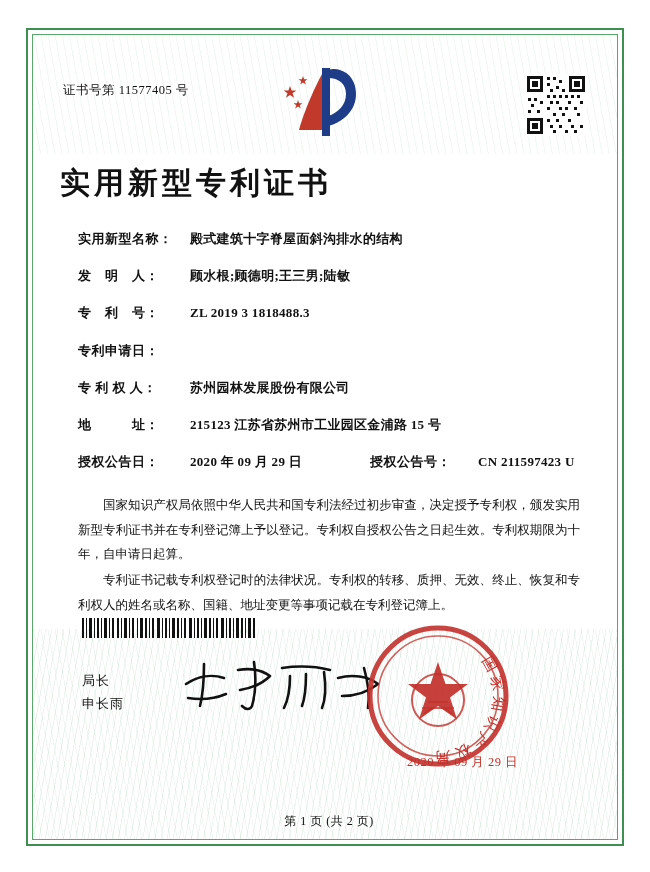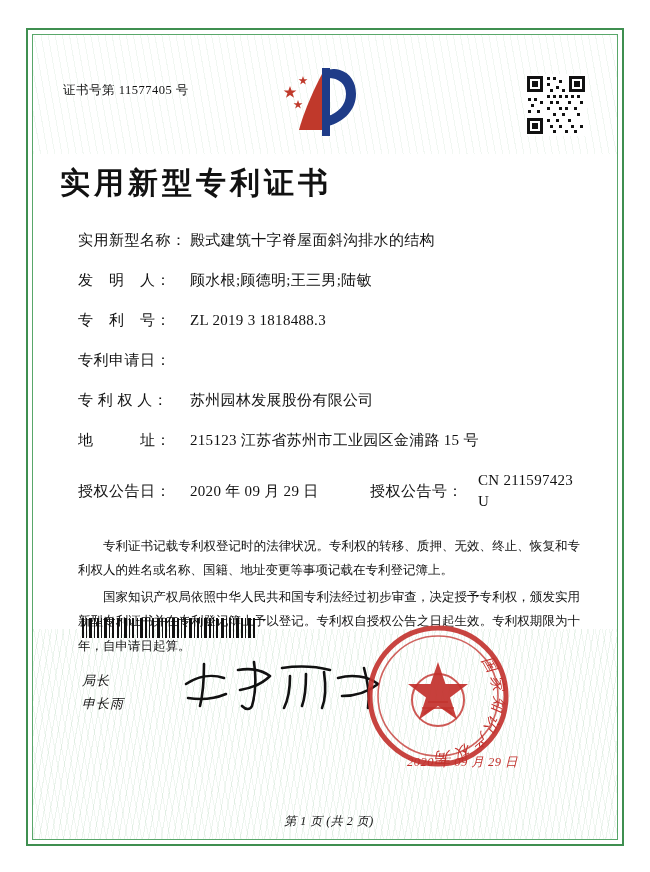--- a/index.html
+++ b/index.html
@@ -115,23 +115,24 @@
     font-family: Liberation Sans, sans-serif;
   }
 
   .fields {
     margin-left: 18px;
     margin-right: 4px;
   }
   .field-row {
     display: flex;
     align-items: center;
-    font-size: 15px;
+    font-size: 13px;
     margin-bottom: 19px;
     line-height: 1.4;
+    font-weight: bold;
   }
   .field-label {
     flex: 0 0 auto;
     width: 112px;
     color: #111;
     letter-spacing: 0.5px;
   }
   .field-value {
     flex: 1 1 auto;
     color: #111;
@@ -167,21 +168,20 @@
     text-indent: 2em;
   }
 
   
   .bottom {
     position: absolute;
     left: 0;
     right: 0;
     bottom: 0;
     height: 220px;
-    font-style: italic;
   }
   .barcode {
     position: absolute;
     left: 22px;
     top: 6px;
     width: 175px;
     height: 20px;
   }
   .sign-block {
     position: absolute;
@@ -356,22 +356,22 @@
       <div class="field-row dual">
         <span class="field-label">授权公告日：</span>
         <span class="field-value">2020 年 09 月 29 日</span>
         <span class="field-label-2">授权公告号：</span>
         <span class="field-value-2">CN 211597423 U</span>
       </div>
 
     </div>
 
     <div class="paragraphs">
+      <p>国家知识产权局依照中华人民共和国专利法经过初步审查，决定授予专利权，颁发实用新型专利证书并在专利登记簿上予以登记。专利权自授权公告之日起生效。专利权期限为十年，自申请日起算。</p>
       <p>专利证书记载专利权登记时的法律状况。专利权的转移、质押、无效、终止、恢复和专利权人的姓名或名称、国籍、地址变更等事项记载在专利登记簿上。</p>
-      <p>国家知识产权局依照中华人民共和国专利法经过初步审查，决定授予专利权，颁发实用新型专利证书并在专利登记簿上予以登记。专利权自授权公告之日起生效。专利权期限为十年，自申请日起算。</p>
     </div>
 
     <div class="bottom">
 
       <div class="barcode">
         <svg viewBox="0 0 175 20" width="175" height="20" preserveAspectRatio="none" aria-hidden="true">
           <g fill="#111111">
             <rect x="0" y="0" width="2" height="20"></rect>
               <rect x="4" y="0" width="1" height="20"></rect>
             <rect x="7" y="0" width="3" height="20"></rect>

